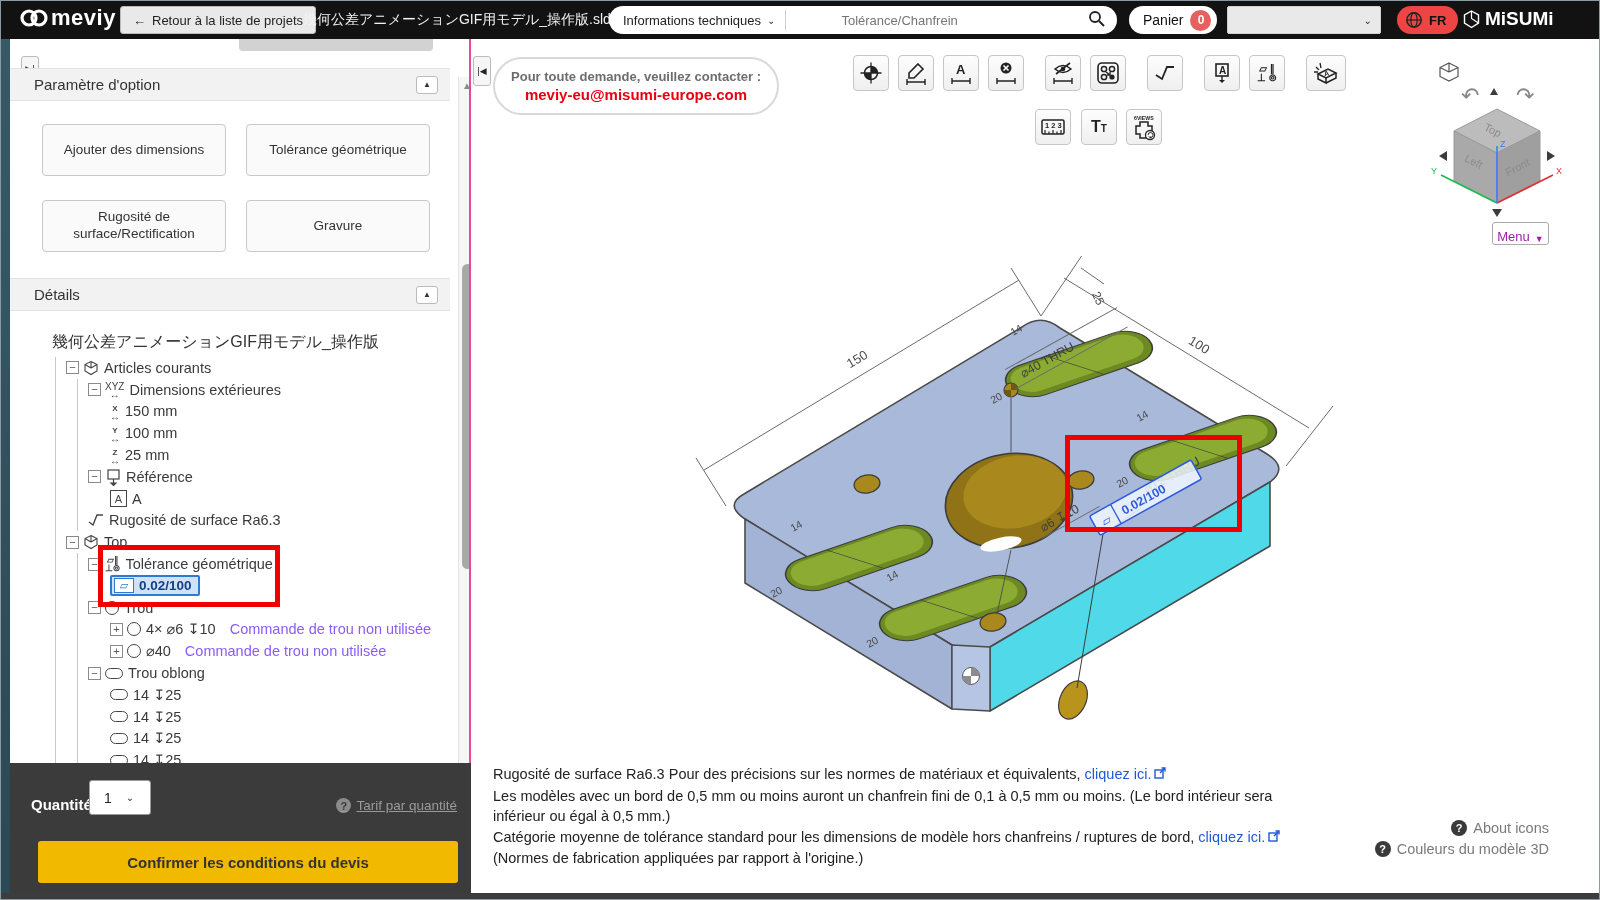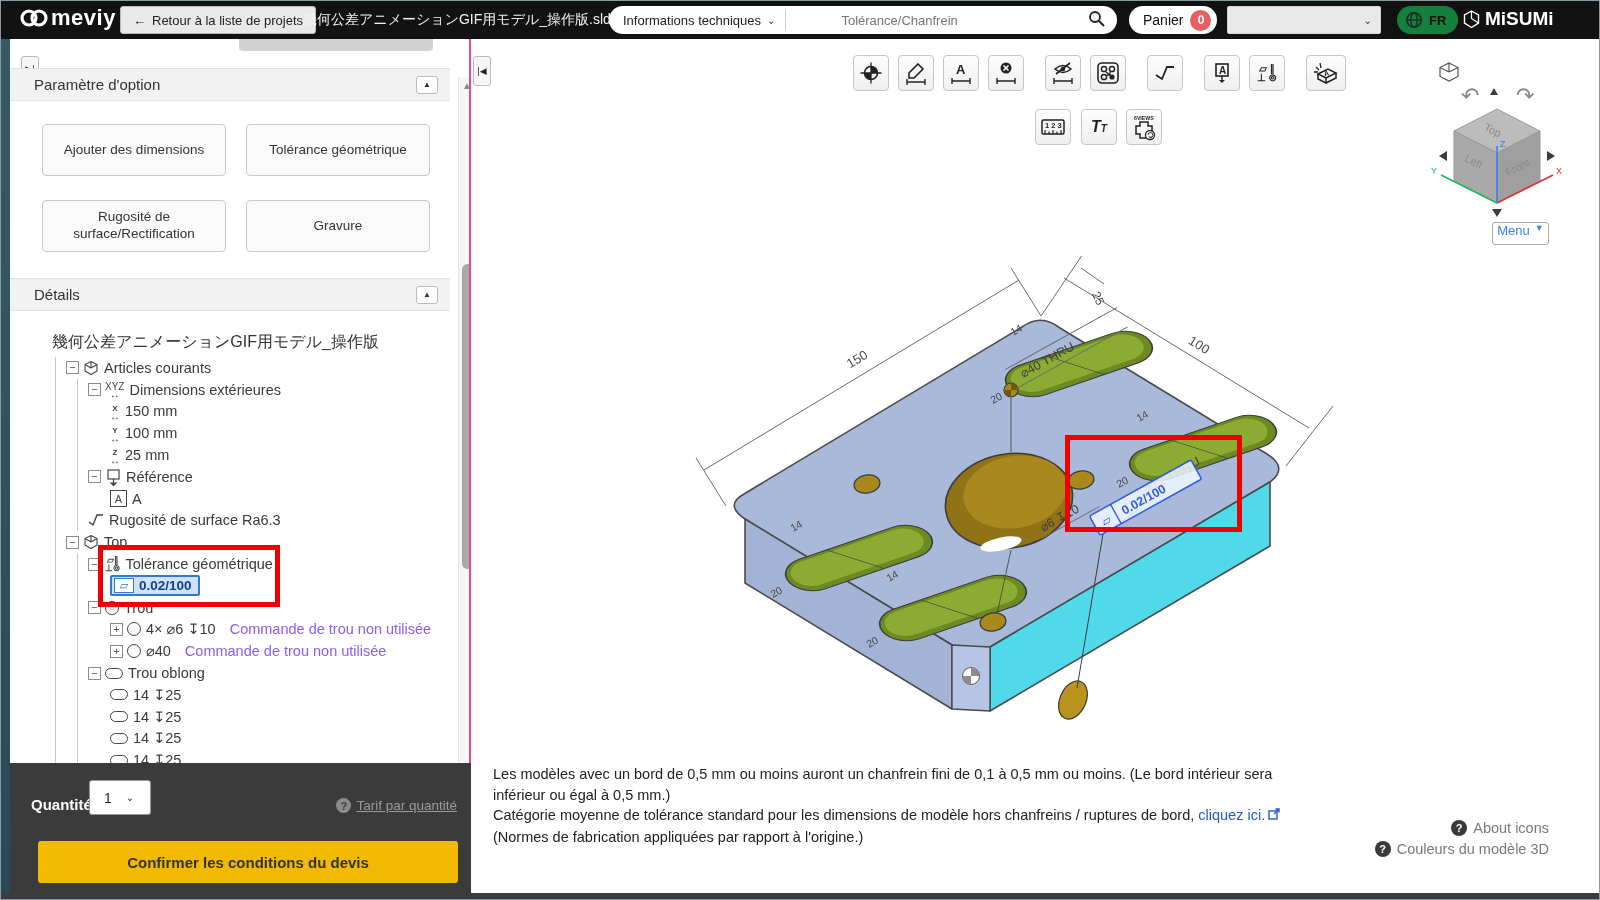--- a/index.html
+++ b/index.html
@@ -27,21 +27,21 @@
                 background:transparent; }
   .magicon { margin-right:12px; }
   .cartpill { position:absolute; left:1128px; top:5px; height:28px; padding:0 6px 0 14px; background:#fff;
               border-radius:14px; display:flex; align-items:center; gap:7px; font-size:14px; color:#111;
               cursor:pointer; }
   .cartbadge { width:21px; height:21px; border-radius:50%; background:#e66060; color:#fff; font-size:12px;
                display:flex; align-items:center; justify-content:center; font-weight:bold; }
   .emptyselect { position:absolute; left:1226px; top:5px; width:154px; height:28px; background:#e9e9e9;
                  border:1px solid #d2d2d2; border-radius:2px; cursor:pointer; }
   .emptyselect .chev { position:absolute; right:8px; top:8px; }
-  .frpill { position:absolute; left:1396px; top:5px; height:28px; padding:0 12px 0 8px; background:#15803d;
+  .frpill { position:absolute; left:1396px; top:5px; height:28px; padding:0 12px 0 8px; background:#ef4444;
             border-radius:14px; display:flex; align-items:center; gap:6px; font-size:13px; font-weight:bold;
             color:#111; cursor:pointer; }
   .misumi { position:absolute; left:1462px; top:7px; display:flex; align-items:center; gap:5px; color:#fff;
             font-size:19px; font-weight:bold; }
 
   
   .tealstrip { position:absolute; left:0; top:38px; width:9px; height:855px;
                background:linear-gradient(180deg,#375966,#2b4955); }
   .bottomstrip { position:absolute; left:0; top:892px; width:1600px; height:8px; background:#3c3c3c; }
 
@@ -114,22 +114,22 @@
   .toolbtn { position:absolute; width:36px; height:36px; background:linear-gradient(180deg,#fdfdfd,#efefef);
              border:1px solid #c6c6c6; border-radius:4px; display:flex; align-items:center;
              justify-content:center; cursor:pointer; color:#222; overflow:hidden; }
   .toolbtn svg { display:block; }
   .geo2line { font-size:10px; line-height:9px; text-align:center; font-weight:bold; }
   .tt-glyph { font-size:16px; font-weight:bold; }
   .tt-glyph small { font-size:10px; font-weight:bold; }
 
   
   .menubtn { position:absolute; left:1491px; top:221px; width:57px; height:23px; background:#fff;
-             border:1px solid #aaa; border-radius:3px; font-size:13px; color:#3b82f6; display:flex;
-             align-items:flex-start; justify-content:center; gap:5px; cursor:pointer; }
+             border:1px solid #aaa; border-radius:3px; font-size:13px; color:#a21caf; display:flex;
+             align-items:flex-end; justify-content:center; gap:5px; cursor:pointer; }
 
   
   .notes { position:absolute; left:492px; top:763px; width:800px; font-size:14.5px; color:#222;
            line-height:20.6px; }
   .notes a { color:#1f5ad6; text-decoration:none; cursor:pointer; }
   .extlink { display:inline-block; color:#1f5ad6; font-size:12px; margin-left:3px; }
   .helplinks { position:absolute; left:1330px; top:816px; width:218px; }
   .helprow { display:flex; align-items:center; justify-content:flex-start; gap:6px; color:#7a7a7a;
              font-size:14.5px; height:21px; cursor:pointer; }
   .qdark { width:16px; height:16px; border-radius:50%; background:#3a3a3a; color:#fff; font-size:11px;
@@ -408,20 +408,24 @@
     </div>
     <div class="tariff">
       <span class="qmark">?</span>
       <span>Tarif par quantité</span>
     </div>
     <div class="confirm">Confirmer les conditions du devis</div>
   </div>
 
   <div class="collapse-main">|◀</div>
 
+  <div class="contact">
+    <span class="l1">Pour toute demande, veuillez contacter :</span>
+    <span class="l2">meviy-eu@misumi-europe.com</span>
+  </div>
 
   <div id="toolbar">
       <div class="toolbtn" style="left:852px; top:54px;">
         <span>
           <svg width="22" height="22" viewBox="0 0 22 22">
             <circle cx="11" cy="11" r="6.5" fill="none" stroke="#222" stroke-width="1.5"></circle>
             <path d="M11,11 L11,4.5 A6.5,6.5 0 0 1 17.5,11 Z" fill="#222"></path>
             <path d="M11,11 L11,17.5 A6.5,6.5 0 0 1 4.5,11 Z" fill="#222"></path>
             <line x1="11" y1="0.5" x2="11" y2="21.5" stroke="#222" stroke-width="1.3"></line>
             <line x1="0.5" y1="11" x2="21.5" y2="11" stroke="#222" stroke-width="1.3"></line>
@@ -518,21 +522,21 @@
       </div>
       <div class="toolbtn" style="left:1034px; top:108px;">
         <span>
           <svg width="26" height="22" viewBox="0 0 26 22">
             <rect x="2" y="4" width="22" height="14" rx="1.5" fill="none" stroke="#222" stroke-width="1.5"></rect>
             <text x="5" y="12" font-size="7.5" font-weight="bold" fill="#222" font-family="Liberation Sans,sans-serif">1 2 3</text>
             <path d="M5,18 L5,14 M9,18 L9,15.5 M13,18 L13,14 M17,18 L17,15.5 M21,18 L21,14" stroke="#222" stroke-width="1.2"></path>
           </svg>
         </span>
       </div>
-      <div class="toolbtn" style="left:1080px; top:108px;font-style:italic;">
+      <div class="toolbtn" style="left:1080px; top:108px;">
         <span><span class="tt-glyph">T<small>T</small></span></span>
       </div>
       <div class="toolbtn" style="left:1125px; top:108px;">
         <span>
           <svg width="28" height="28" viewBox="0 0 28 28">
             <text x="4" y="6.5" font-size="5.2" font-weight="bold" fill="#222" font-family="Liberation Sans,sans-serif">6VIEWS</text>
             <path d="M10,9 L18,9 L18,13 L22,13 L22,21 L18,21 L18,25 L10,25 L10,21 L6,21 L6,13 L10,13 Z" fill="none" stroke="#222" stroke-width="1.5"></path>
             <circle cx="20" cy="22" r="4.5" fill="#fff" stroke="#222" stroke-width="1.3"></circle>
             <path d="M18,22 A2.5,2.5 0 1 1 20,24.5 M20,24.5 L18.6,23.4 M20,24.5 L21.2,23.6" fill="none" stroke="#222" stroke-width="1"></path>
           </svg>
@@ -692,20 +696,24 @@
           <text x="25" y="-1" font-size="12.5" font-weight="bold" fill="#2e5be0">0.02/100</text>
         </g>
       </g>
     </svg>
   </div>
 
   <div class="redbox" style="left:97px; top:544px; width:182px; height:62px;"></div>
   <div class="redbox" style="left:1064px; top:434px; width:177px; height:97px;"></div>
 
   <div class="notes" id="notes">
+      <div>Rugosité de surface Ra6.3    Pour des précisions sur les normes de matériaux et équivalents, <a>cliquez ici.</a><span class="extlink"><svg width="12" height="12" viewBox="0 0 12 12">
+            <rect x="1" y="3" width="8" height="8" fill="none" stroke="#1f5ad6" stroke-width="1.4"></rect>
+            <path d="M6,6 L11,1 M7.5,1 L11,1 L11,4.5" fill="none" stroke="#1f5ad6" stroke-width="1.4"></path>
+          </svg></span></div>
       <div>Les modèles avec un bord de 0,5 mm ou moins auront un chanfrein fini de 0,1 à 0,5 mm ou moins. (Le bord intérieur sera inférieur ou égal à 0,5 mm.)</div>
       <div>Catégorie moyenne de tolérance standard pour les dimensions de modèle hors chanfreins / ruptures de bord, <a>cliquez ici.</a><span class="extlink"><svg width="12" height="12" viewBox="0 0 12 12">
             <rect x="1" y="3" width="8" height="8" fill="none" stroke="#1f5ad6" stroke-width="1.4"></rect>
             <path d="M6,6 L11,1 M7.5,1 L11,1 L11,4.5" fill="none" stroke="#1f5ad6" stroke-width="1.4"></path>
           </svg></span></div>
       <div>(Normes de fabrication appliquées par rapport à l'origine.)</div>
     </div>
 
   <div class="helplinks">
     <div class="helprow" style="justify-content:flex-end;">

